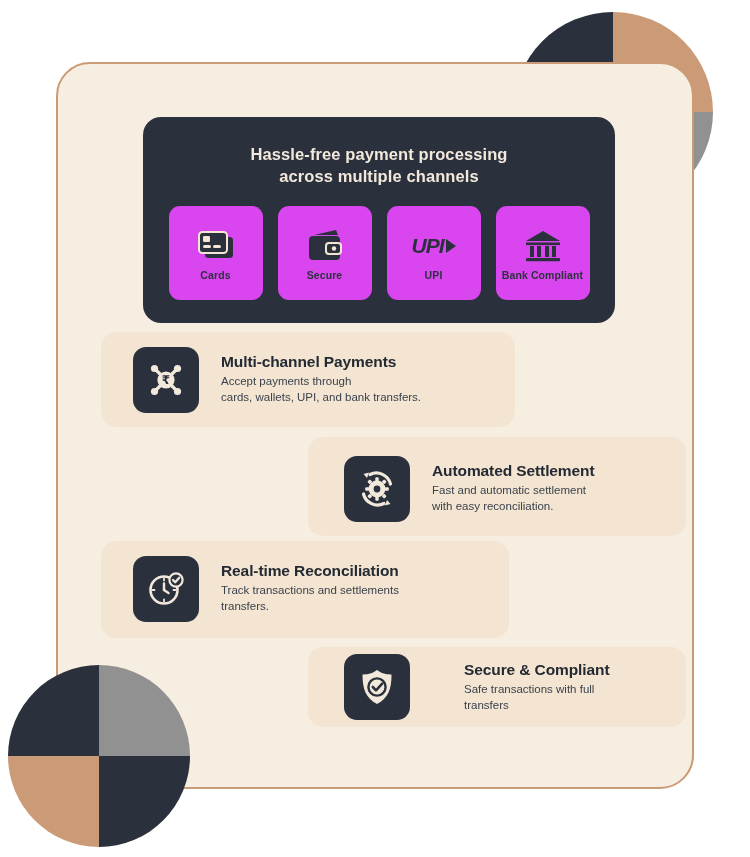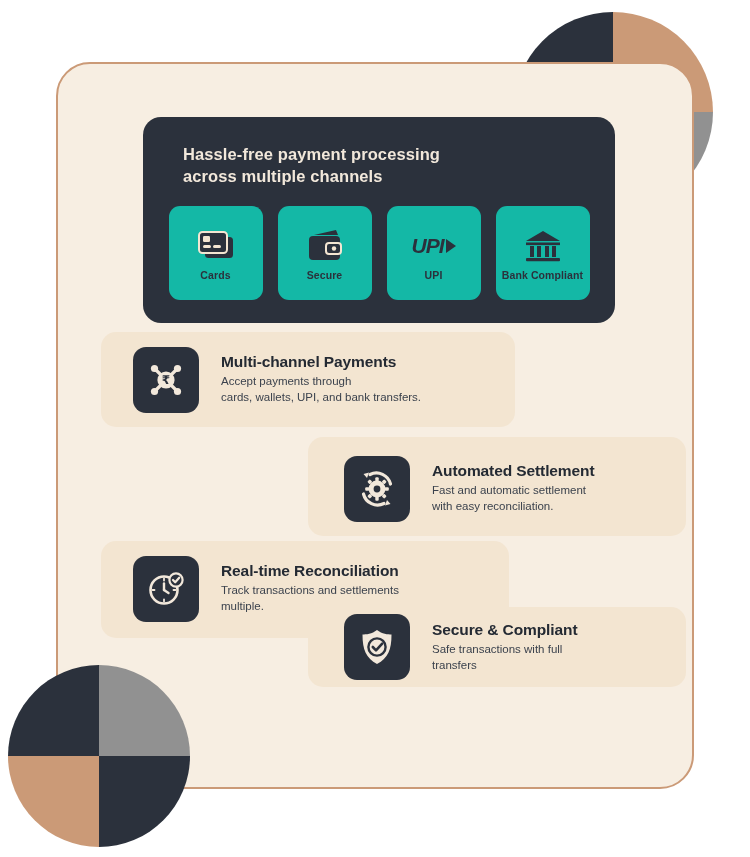--- a/index.html
+++ b/index.html
@@ -21,42 +21,42 @@
     position:absolute;left:56px;top:62px;width:634px;height:723px;
     background:#f7eee2;border:2px solid #cb9a77;border-radius:34px;z-index:2;
   }
 
   
   #hero{
     position:absolute;left:143px;top:117px;width:472px;height:206px;
     background:#2b313c;border-radius:18px;z-index:3;
   }
   #hero-title{
-    color:#f2e8db;font-size:16.5px;font-weight:700;
+    color:#f2e8db;text-align:center;font-size:16.5px;font-weight:700;
     line-height:1.33;padding:27px 40px 0;letter-spacing:.1px;
   }
   #channels{display:flex;gap:15px;padding:18px 22px 0;justify-content:center;}
   .chan{
-    width:94px;height:94px;background:#14b8a6;border-radius:11px;
+    width:94px;height:94px;background:#d946ef;border-radius:11px;
     display:flex;flex-direction:column;align-items:center;justify-content:center;gap:2px;
   }
   .chan-ico{height:42px;display:flex;align-items:center;justify-content:center;}
   .chan-lbl{font-size:10.5px;font-weight:700;color:#2b313c;letter-spacing:.1px;}
 
   
   .frow{
     position:absolute;background:#f3e5d1;border-radius:15px;
     display:flex;align-items:center;z-index:3;
   }
   .frow.left{left:101px;}
   .frow.right{left:308px;}
   #f0{top:332px;width:382px;height:95px;padding:0 0 0 32px;}
   #f1{top:437px;width:342px;height:95px;padding:4px 0 0 36px;}
   #f2{top:541px;width:376px;height:95px;padding:0 0 2px 32px;}
-  #f3{top:607px;width:342px;height:80px;padding:0 0 0 36px;}
+  #f3{top:647px;width:342px;height:80px;padding:0 0 0 36px;gap:32px;}
 
   .ficon{
     width:66px;height:66px;min-width:66px;background:#2b313c;border-radius:13px;
     display:flex;align-items:center;justify-content:center;
   }
   .ftext{padding-left:22px;}
   .ftitle{font-size:15.5px;font-weight:700;color:#242a33;letter-spacing:-.1px;margin-bottom:3px;}
   .fdesc{font-size:11.5px;color:#3b424d;line-height:1.36;}
 
   
@@ -215,21 +215,21 @@
           <line x1="21" y1="24" x2="25.5" y2="27"></line>
         </g>
         <circle cx="33" cy="14" r="6.6" fill="#2b313c" stroke="#f2e8db" stroke-width="2.2"></circle>
         <path d="M30 14 l2.2 2.3 l4-4.6" fill="none" stroke="#f2e8db" stroke-width="2.2" stroke-linecap="round" stroke-linejoin="round"></path>
       </svg>
     </div>
     <div class="ftext">
       <div class="ftitle">Real-time Reconciliation</div>
       <div class="fdesc">
         <div>Track transactions and settlements</div>
-        <div>multiple.</div>
+        <div>transfers.</div>
       </div>
     </div>
   </div>
 
   <div id="f3" class="frow right">
     <div class="ficon">
       <svg width="46" height="46" viewBox="0 0 46 46">
         <path d="M23 6 C18 10 12 10.5 8.5 10.5 C8.5 26 12 34 23 40 C34 34 37.5 26 37.5 10.5
                  C34 10.5 28 10 23 6 Z" fill="#f2e8db"></path>
         <circle cx="23" cy="23" r="8.6" fill="none" stroke="#2b313c" stroke-width="2.4"></circle>

